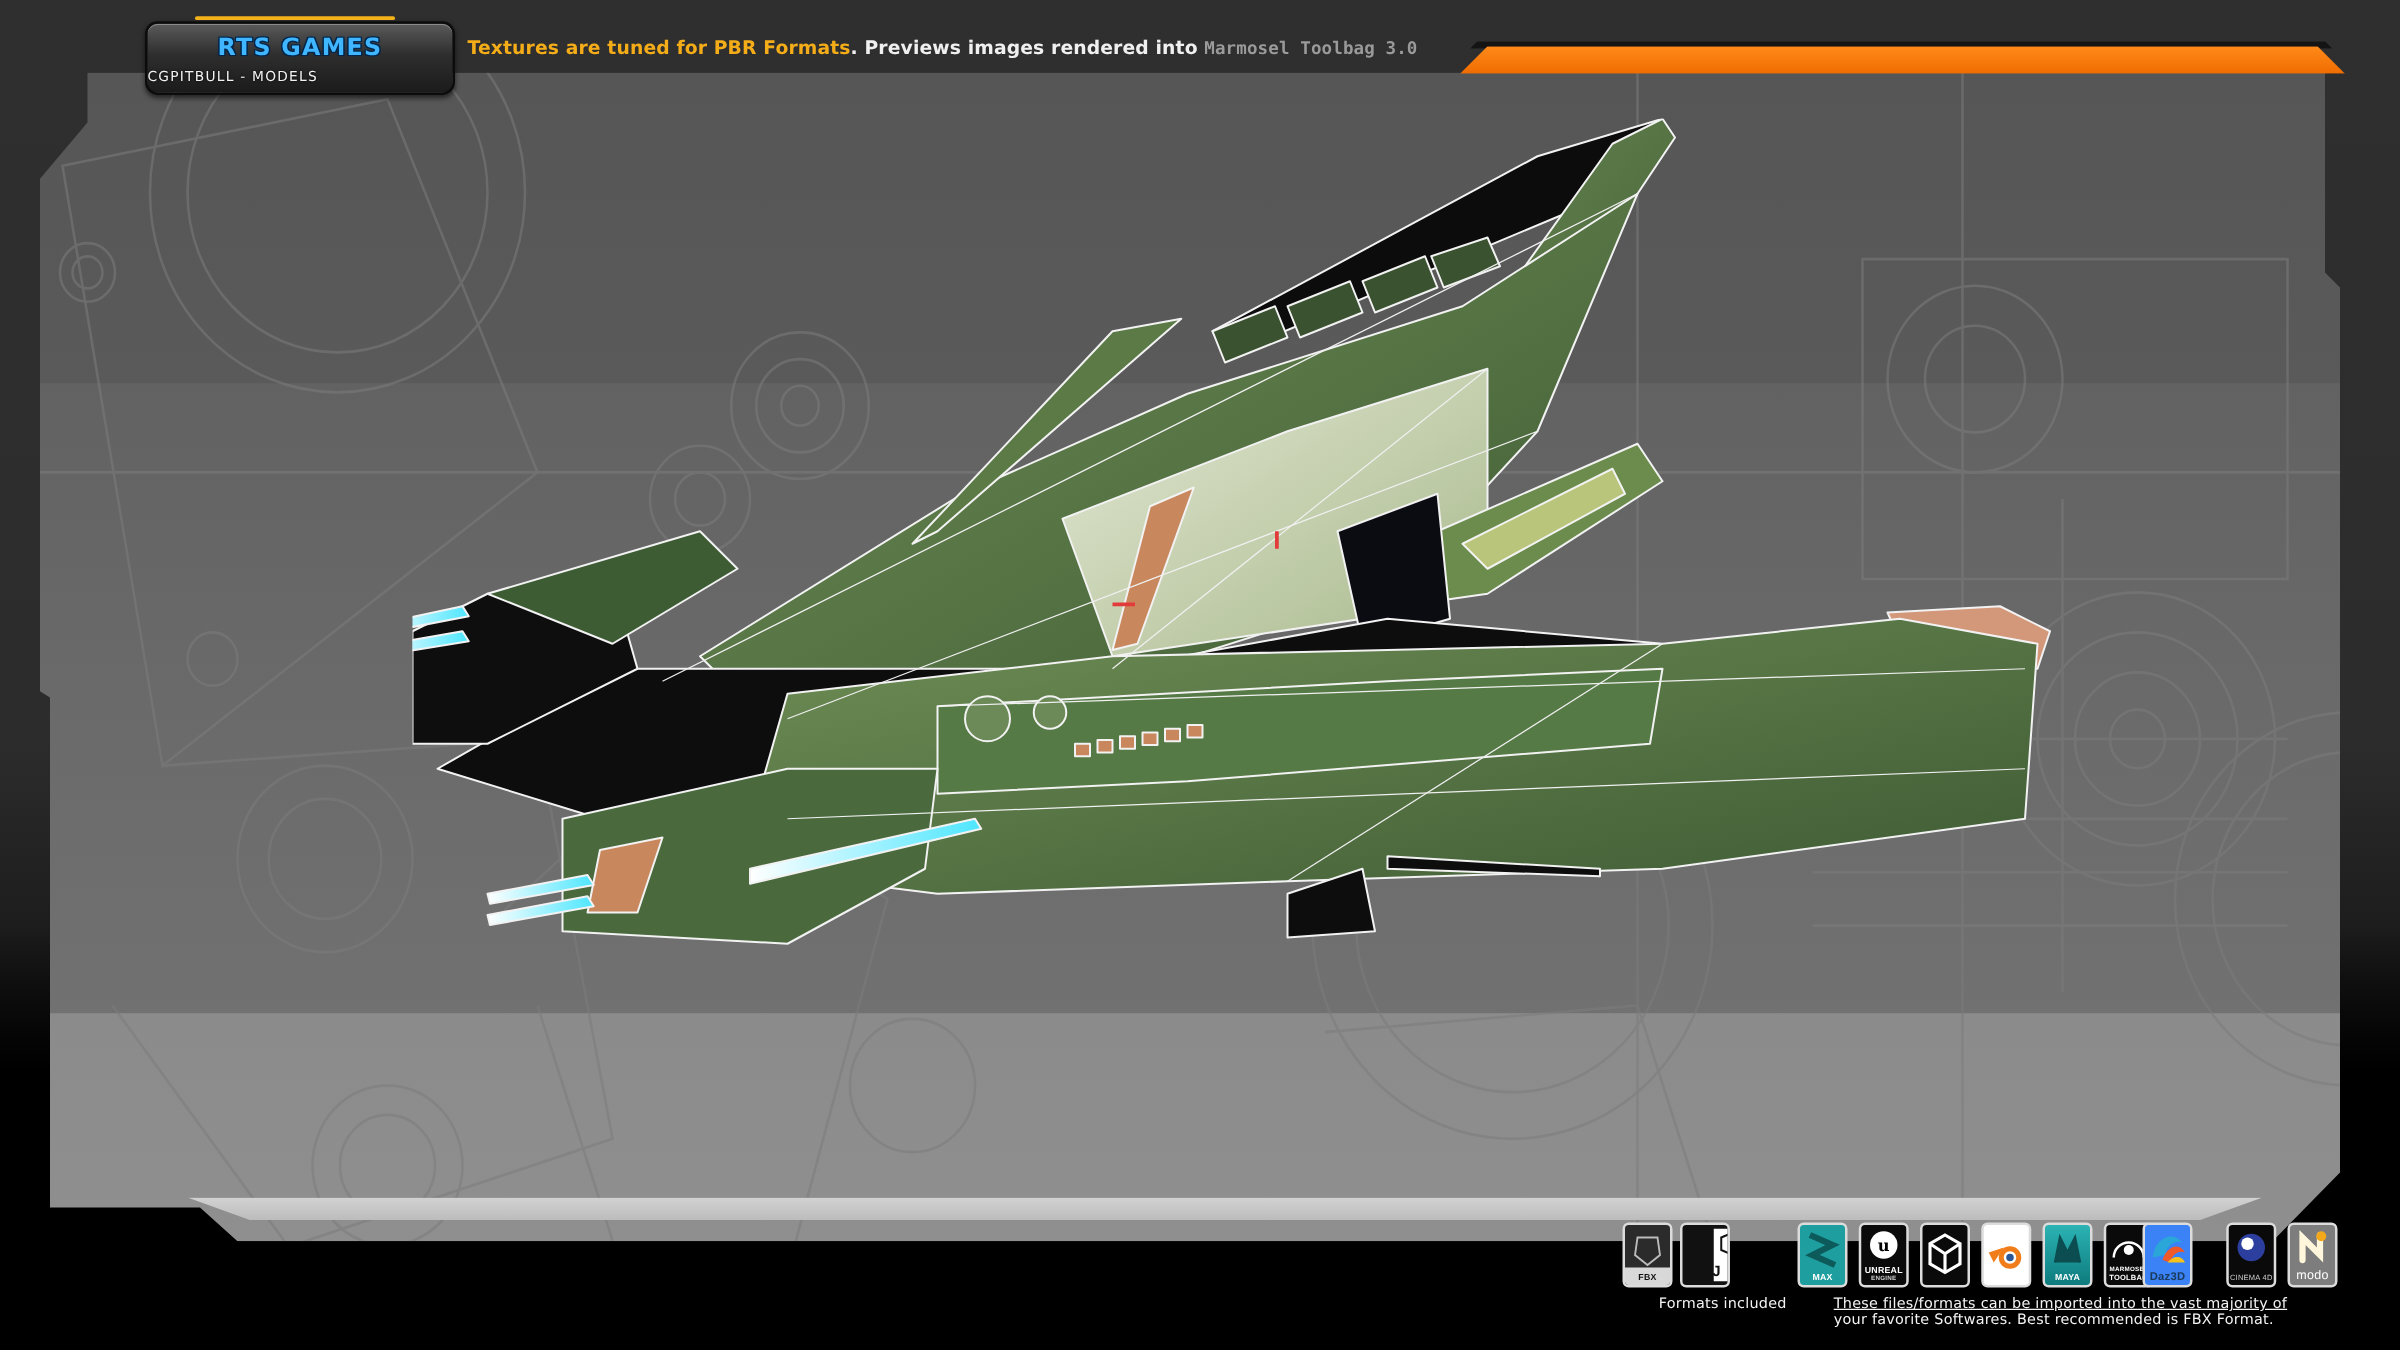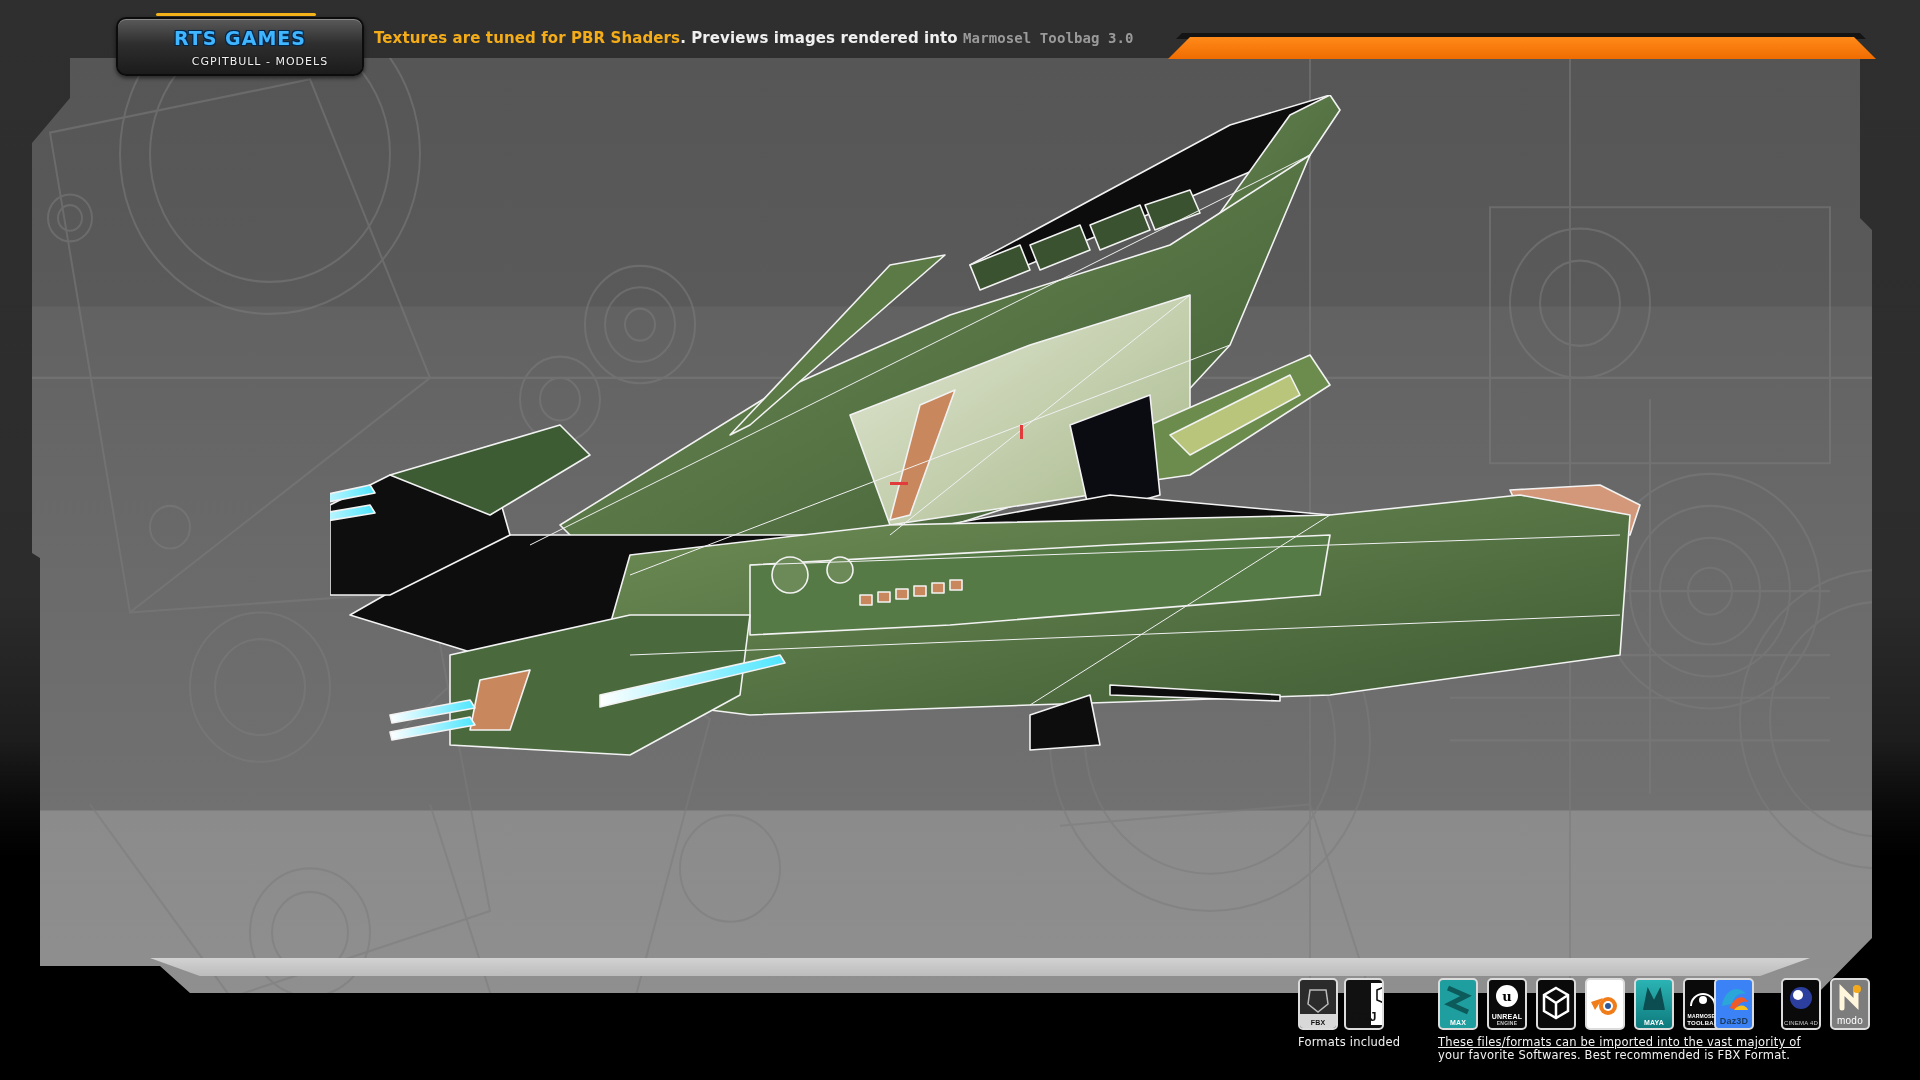--- a/index.html
+++ b/index.html
@@ -54,23 +54,23 @@
     content:""; position:absolute; left:38px; top:-6px; width:160px; height:3px;
     background:#f3b21a; border-radius:2px;
   }
   .logo-title {
     position:absolute; left:0; right:0; top:8px; text-align:center;
     font-family:"DejaVu Sans", sans-serif; font-weight:bold; font-size:19px;
     letter-spacing:1px; color:#3fb6ff;
     text-shadow: 0 0 2px #003a70, 1px 1px 0 #002040, -1px -1px 0 #002040, 1px -1px 0 #002040, -1px 1px 0 #002040;
   }
   .logo-sub {
-    position:absolute; left:0; right:0; top:36px; text-align:center;
+    position:absolute; left:0; right:0; top:36px; text-align:left;
     font-family:"DejaVu Sans", sans-serif; font-size:11px; letter-spacing:1px;
-    color:#f2f2f2; text-shadow:0 0 2px #000;padding-left:40px;
+    color:#f2f2f2; text-shadow:0 0 2px #000;
   }
   .tagline {
     position:absolute; left:374px; top:29px; font-size:15px; font-weight:bold;
     font-family:"DejaVu Sans", sans-serif; white-space:nowrap; letter-spacing:0.1px;
   }
   .tagline .hl { color:#f4ad19; }
   .tagline .plain { color:#f0f0f0; }
   .tagline .dim { color:#9a9a9a; font-family:"DejaVu Sans Mono", monospace; font-size:14px; }
 
   .accent-bar {
@@ -96,21 +96,21 @@
     position:absolute; width:40px; height:52px; border:2px solid #dcdcdc;
     border-radius:5px; box-sizing:border-box; overflow:hidden;
   }
   .icon-tile .lbl {
     position:absolute; left:0; right:0; bottom:2px; text-align:center;
     font-family:"Liberation Sans", sans-serif; font-weight:bold; font-size:7px;
     letter-spacing:.2px;
   }
   .footer-caption {
     position:absolute; font-family:"DejaVu Sans", sans-serif; font-size:11.5px;
-    color:#f3f3f3; line-height:13px; white-space:nowrap; letter-spacing:.2px;
+    color:#f3f3f3; line-height:13px; white-space:nowrap; letter-spacing:.2px;margin-left:29px;
   }
 </style>
 </head>
 <body>
 
 <div class="frame-bottom"></div>
 
 <div class="panel" style="clip-path:none;">
   <div class="panel-shape">
     <div class="bp-layer">
@@ -157,21 +157,21 @@
 </div>
 
 <div class="panel-lip"></div>
 
 <div class="logo-plate">
   <div class="logo-title">RTS GAMES</div>
   <div class="logo-sub">CGPITBULL - MODELS</div>
 </div>
 
 <div class="tagline">
-  <span class="hl">Textures are tuned for PBR Shaders</span><span class="plain">. Previews images rendered into </span><span class="dim">Marmosel Toolbag 3.0</span>
+  <span class="hl">Textures are tuned for PBR Formats</span><span class="plain">. Previews images rendered into </span><span class="dim">Marmosel Toolbag 3.0</span>
 </div>
 
 <div class="accent-shadow"></div>
 <div class="accent-bar"></div>
 
 <div class="ship">
   <svg viewBox="0 0 1320 800">
     <defs>
       <linearGradient id="gHull" x1="0" y1="0" x2="1" y2="1">
         <stop offset="0" stop-color="#6f8e55"></stop>

